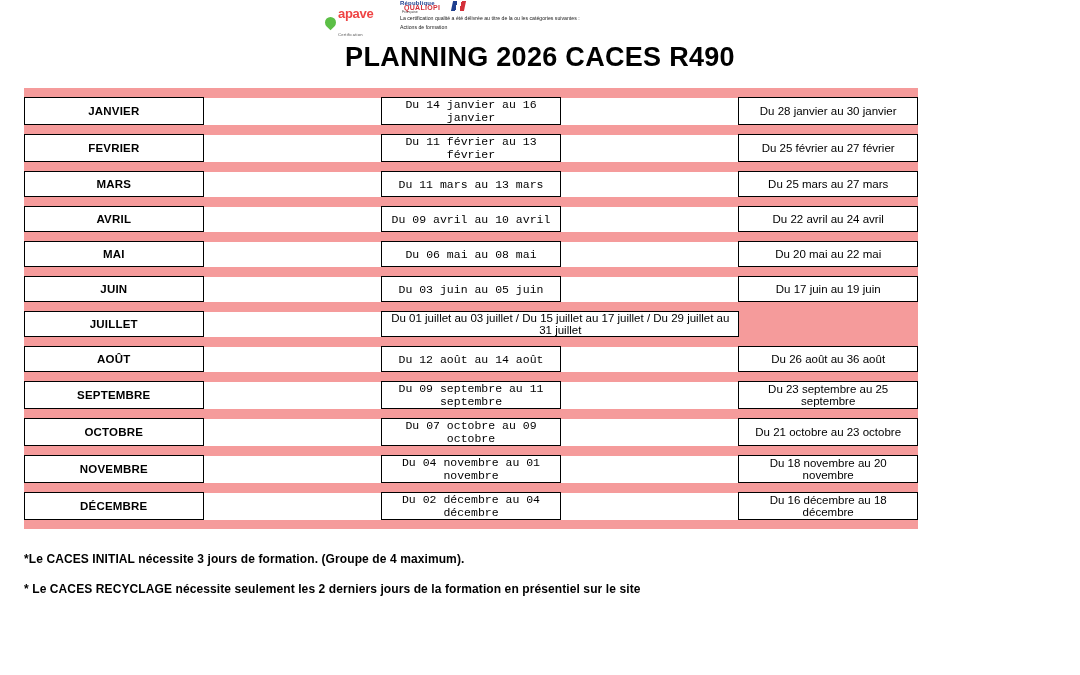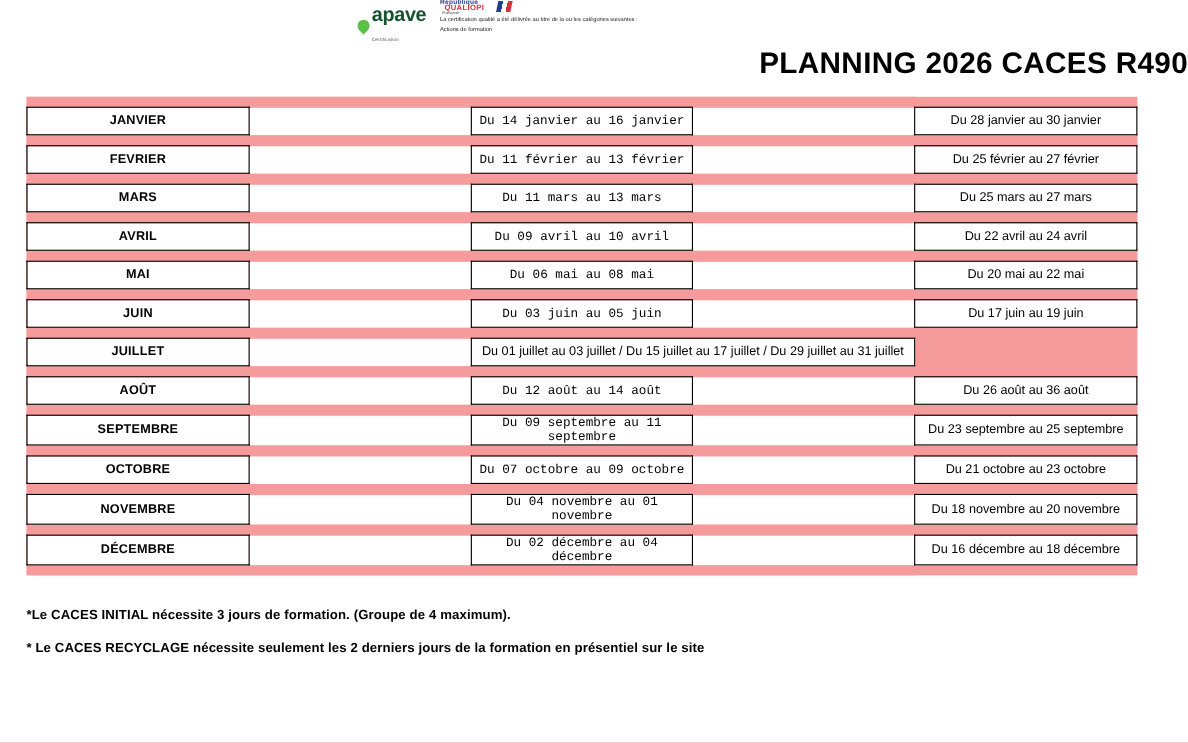--- a/index.html
+++ b/index.html
@@ -33,23 +33,23 @@
     gap: 2px;
   }
   .logo-apave .leaf {
     width: 11px;
     height: 11px;
     background: #5cbf46;
     border-radius: 50% 50% 50% 0;
     transform: rotate(-45deg);
   }
   .logo-apave .apave-text {
-    font-size: 18px;
-    font-weight: bold;
-    color: #14532d;
+    font-size: 13px;
+    font-weight: bold;
+    color: #ef4444;
     letter-spacing: -0.3px;
     line-height: 1;
   }
   .logo-apave .apave-sub {
     font-size: 4.2px;
     color: #555;
     letter-spacing: 0.2px;
     line-height: 1;
     margin-top: 1px;
   }
@@ -109,37 +109,37 @@
     margin-top: 3px;
     white-space: nowrap;
   }
 
   
   .doc-title {
     position: absolute;
     top: 42px;
     left: 0;
     width: 1080px;
-    text-align: right;
+    text-align: center;
     font-size: 27px;
     font-weight: bold;
     letter-spacing: 0.3px;
     color: #000;
   }
 
   
   .planning-wrap {
     position: absolute;
     left: 24px;
     top: 88px;
     width: 894px;
   }
   table.planning {
     border-collapse: collapse;
-    width: 1010px;
+    width: 894px;
     table-layout: fixed;
     background: #f59b9b;
   }
   table.planning tr.spacer-row td {
     height: 9px;
     padding: 0;
     border: none;
     background: #f59b9b;
   }
   table.planning tr.month-row td {

